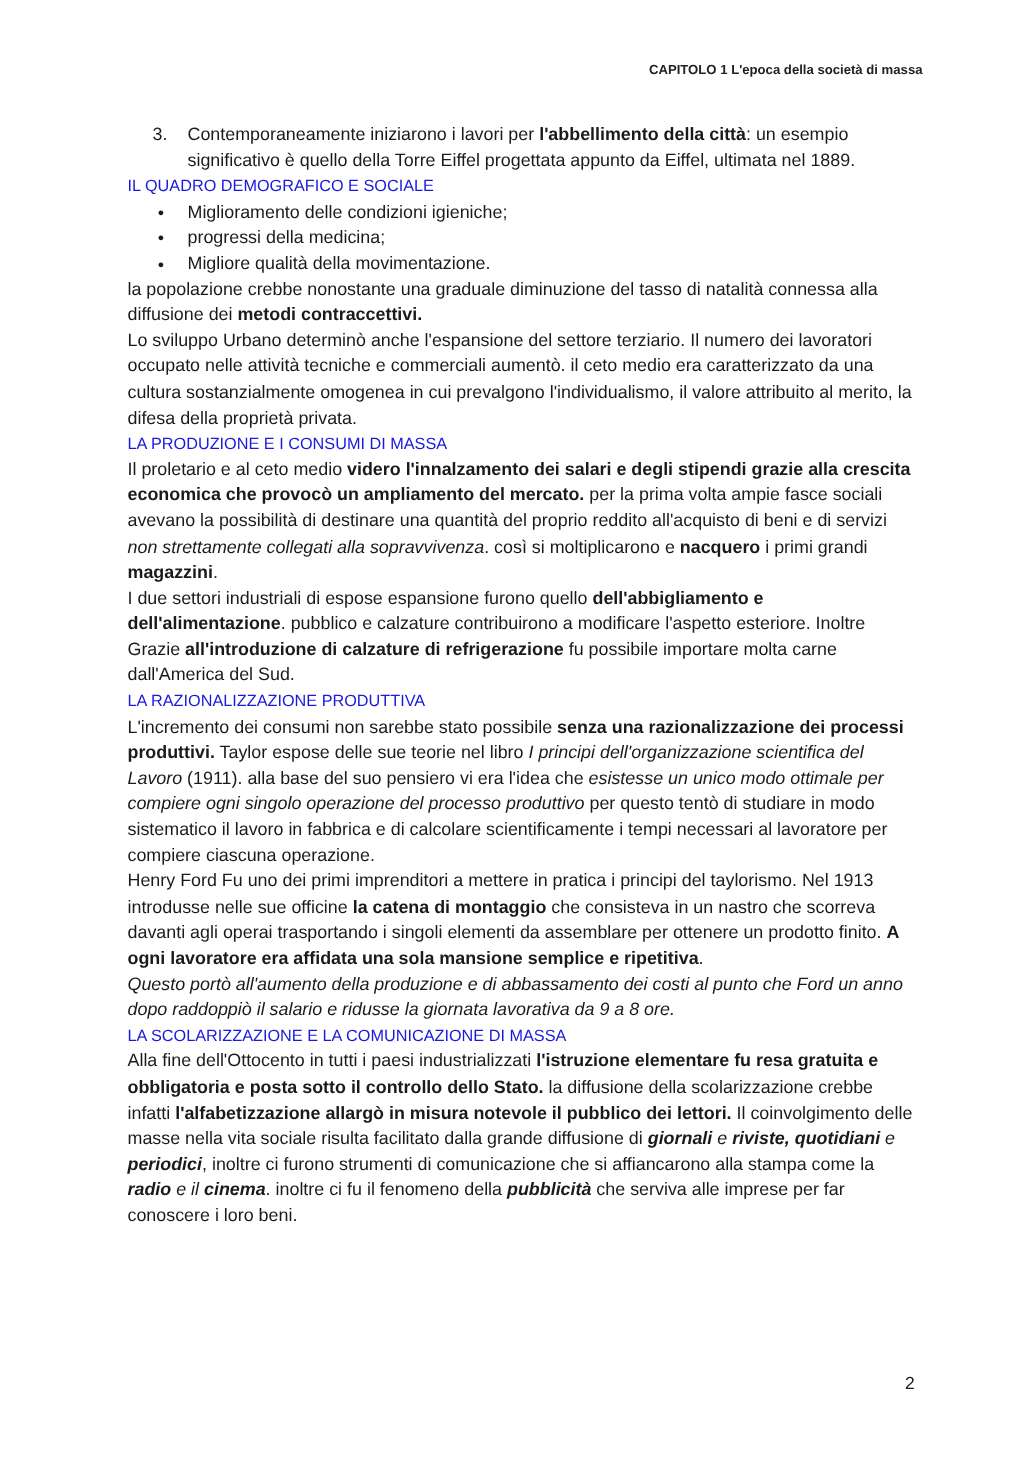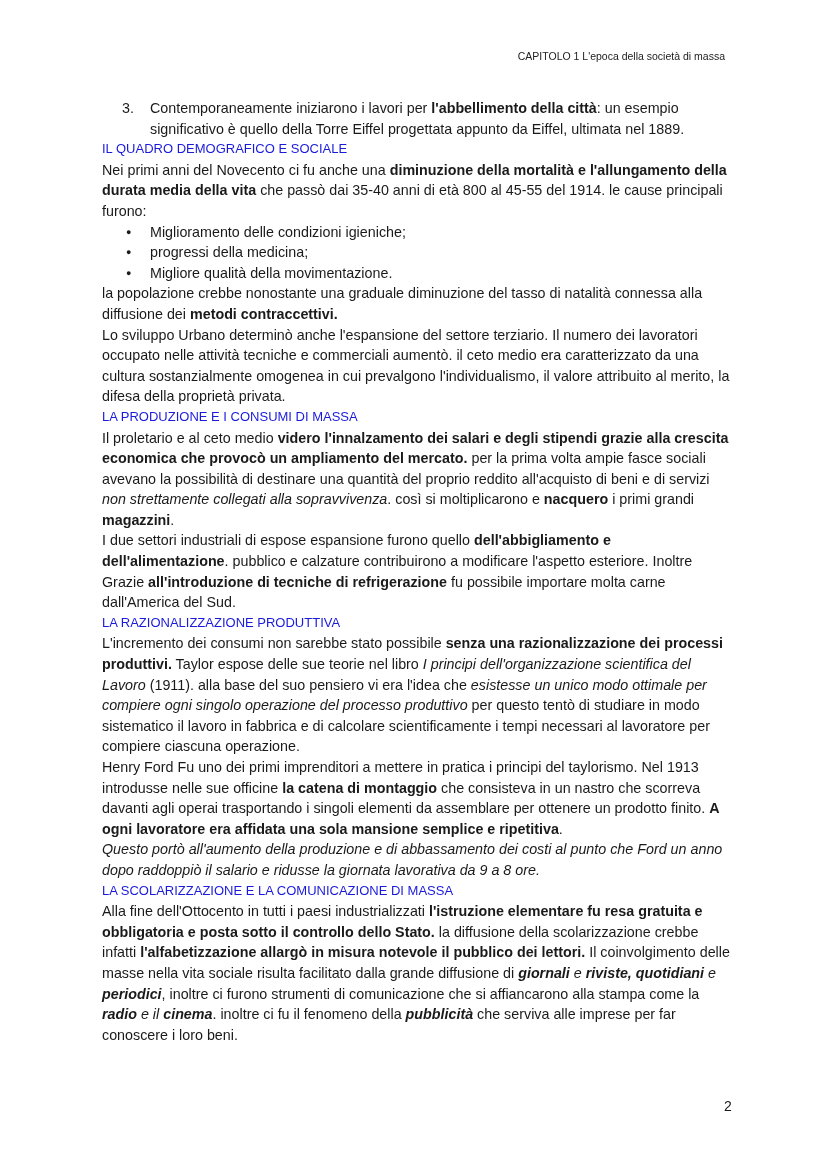--- a/index.html
+++ b/index.html
@@ -1,50 +1,49 @@
 <!DOCTYPE html>
 <html><head>
 <meta charset="utf-8">
 <style>
   html, body { margin: 0; padding: 0; background: #ffffff; }
   body { width: 828px; height: 1169px; position: relative; overflow: hidden;
          font-family: "Liberation Sans", sans-serif; color: #1a1a1a; }
-  .header { position: absolute; top: 50px; right: 103px; font-size: 10.5px; font-weight: normal; color: #222; }
+  .header { position: absolute; top: 50px; right: 90px; font-size: 10.5px; font-weight: bold; color: #222; }
   .content { position: absolute; top: 98px; left: 102px; width: 630px; font-size: 14.3px; line-height: 20.6px; }
   .content p { margin: 0; }
   .num-item { padding-left: 48px; text-indent: -28px; }
   .num-item .num { display: inline-block; width: 28px; text-indent: 0; }
   h2 { margin: 0; font-size: 13px; font-weight: normal; color: #1a1adb; line-height: 20.6px; }
   ul { margin: 0; padding: 0; list-style: none; }
   ul li { padding-left: 48px; position: relative; }
   ul li::before { content: "●"; position: absolute; left: 24px; font-size: 9px; top: 0; }
   b { font-weight: bold; }
   .page-num { position: absolute; top: 1098px; left: 724px; font-size: 14px; }
 </style>
 </head>
 <body>
 
 <div class="header">CAPITOLO 1 L'epoca della società di massa</div>
 
 <div class="content">
   <p class="num-item"><span class="num">3.</span><span>Contemporaneamente iniziarono i lavori per </span><b>l'abbellimento della città</b><span>: un esempio significativo è quello della Torre Eiffel progettata appunto da Eiffel, ultimata nel 1889.</span></p>
 
   <h2>IL QUADRO DEMOGRAFICO E SOCIALE</h2>
-  <p><span>Nei primi anni del Novecento ci fu anche una </span><b>diminuzione della mortalità e l'allungamento della durata media della vita</b><span> che passò dai 35-40 anni di età 800 al 45-55 del 1914. le cause principali furono:</span></p>
   <ul>
     <li>Miglioramento delle condizioni igieniche;</li>
     <li>progressi della medicina;</li>
     <li>Migliore qualità della movimentazione.</li>
   </ul>
   <p><span> la popolazione crebbe nonostante una graduale diminuzione del tasso di natalità connessa alla diffusione dei </span><b>metodi contraccettivi.</b></p>
   <p>Lo sviluppo Urbano determinò anche l'espansione del settore terziario. Il numero dei lavoratori occupato nelle attività tecniche e commerciali aumentò. il ceto medio era caratterizzato da una cultura sostanzialmente omogenea in cui prevalgono l'individualismo, il valore attribuito al merito, la difesa della proprietà privata.</p>
 
   <h2>LA PRODUZIONE E I CONSUMI DI MASSA</h2>
   <p><span>Il proletario e al ceto medio </span><b>videro l'innalzamento dei salari e degli stipendi grazie alla crescita economica che provocò un ampliamento del mercato.</b><span>  per la prima volta ampie fasce sociali avevano la possibilità di destinare una quantità del proprio reddito all'acquisto di beni e di servizi </span><i>non strettamente collegati alla sopravvivenza</i><span>. così si moltiplicarono e </span><b>nacquero</b><span> i primi grandi </span><b>magazzini</b><span>.</span></p>
-  <p><span>I due settori industriali di espose espansione furono quello </span><b>dell'abbigliamento e dell'alimentazione</b><span>. pubblico e calzature contribuirono a modificare l'aspetto esteriore. Inoltre Grazie </span><b>all'introduzione di tecniche di refrigerazione</b><span> fu possibile importare molta carne dall'America del Sud.</span></p>
+  <p><span>I due settori industriali di espose espansione furono quello </span><b>dell'abbigliamento e dell'alimentazione</b><span>. pubblico e calzature contribuirono a modificare l'aspetto esteriore. Inoltre Grazie </span><b>all'introduzione di calzature di refrigerazione</b><span> fu possibile importare molta carne dall'America del Sud.</span></p>
 
   <h2>LA RAZIONALIZZAZIONE PRODUTTIVA</h2>
   <p><span>L'incremento dei consumi non sarebbe stato possibile </span><b>senza una razionalizzazione dei processi produttivi.</b><span> Taylor espose delle sue teorie nel libro </span><i>I principi dell'organizzazione scientifica del Lavoro</i><span> (1911). alla base del suo pensiero vi era l'idea che </span><i>esistesse un unico modo ottimale per compiere ogni singolo operazione del processo produttivo</i><span> per questo tentò di studiare in modo sistematico il lavoro in fabbrica e di calcolare scientificamente i tempi necessari al lavoratore per compiere ciascuna operazione.</span></p>
   <p><span>Henry Ford Fu uno dei primi imprenditori a mettere in pratica i principi del taylorismo. Nel 1913 introdusse nelle sue officine </span><b>la catena di montaggio</b><span> che consisteva in un nastro che scorreva davanti agli operai trasportando i singoli elementi da assemblare per ottenere un prodotto finito. </span><b>A ogni lavoratore era affidata una sola mansione semplice e ripetitiva</b><span>.</span></p>
   <p><i>Questo portò all'aumento della produzione e di abbassamento dei costi al punto che Ford un anno dopo raddoppiò il salario e ridusse la giornata lavorativa da 9 a 8 ore.</i></p>
 
   <h2>LA SCOLARIZZAZIONE E LA COMUNICAZIONE DI MASSA</h2>
   <p><span>Alla fine dell'Ottocento in tutti i paesi industrializzati </span><b>l'istruzione elementare fu resa gratuita e obbligatoria e posta sotto il controllo dello Stato.</b><span> la diffusione della scolarizzazione crebbe infatti </span><b>l'alfabetizzazione allargò in misura notevole il pubblico dei lettori.</b><span> Il coinvolgimento delle masse nella vita sociale risulta facilitato dalla grande diffusione di </span><b><i>giornali</i></b><i> e </i><b><i>riviste, quotidiani</i></b><i> e </i><b><i>periodici</i></b><span>, inoltre ci furono strumenti di comunicazione che si affiancarono alla stampa come la </span><b><i>radio</i></b><i> e il </i><b><i>cinema</i></b><span>. inoltre ci fu il fenomeno della </span><b><i>pubblicità</i></b><span> che serviva alle imprese per far conoscere i loro beni.</span></p>
 </div>
 

